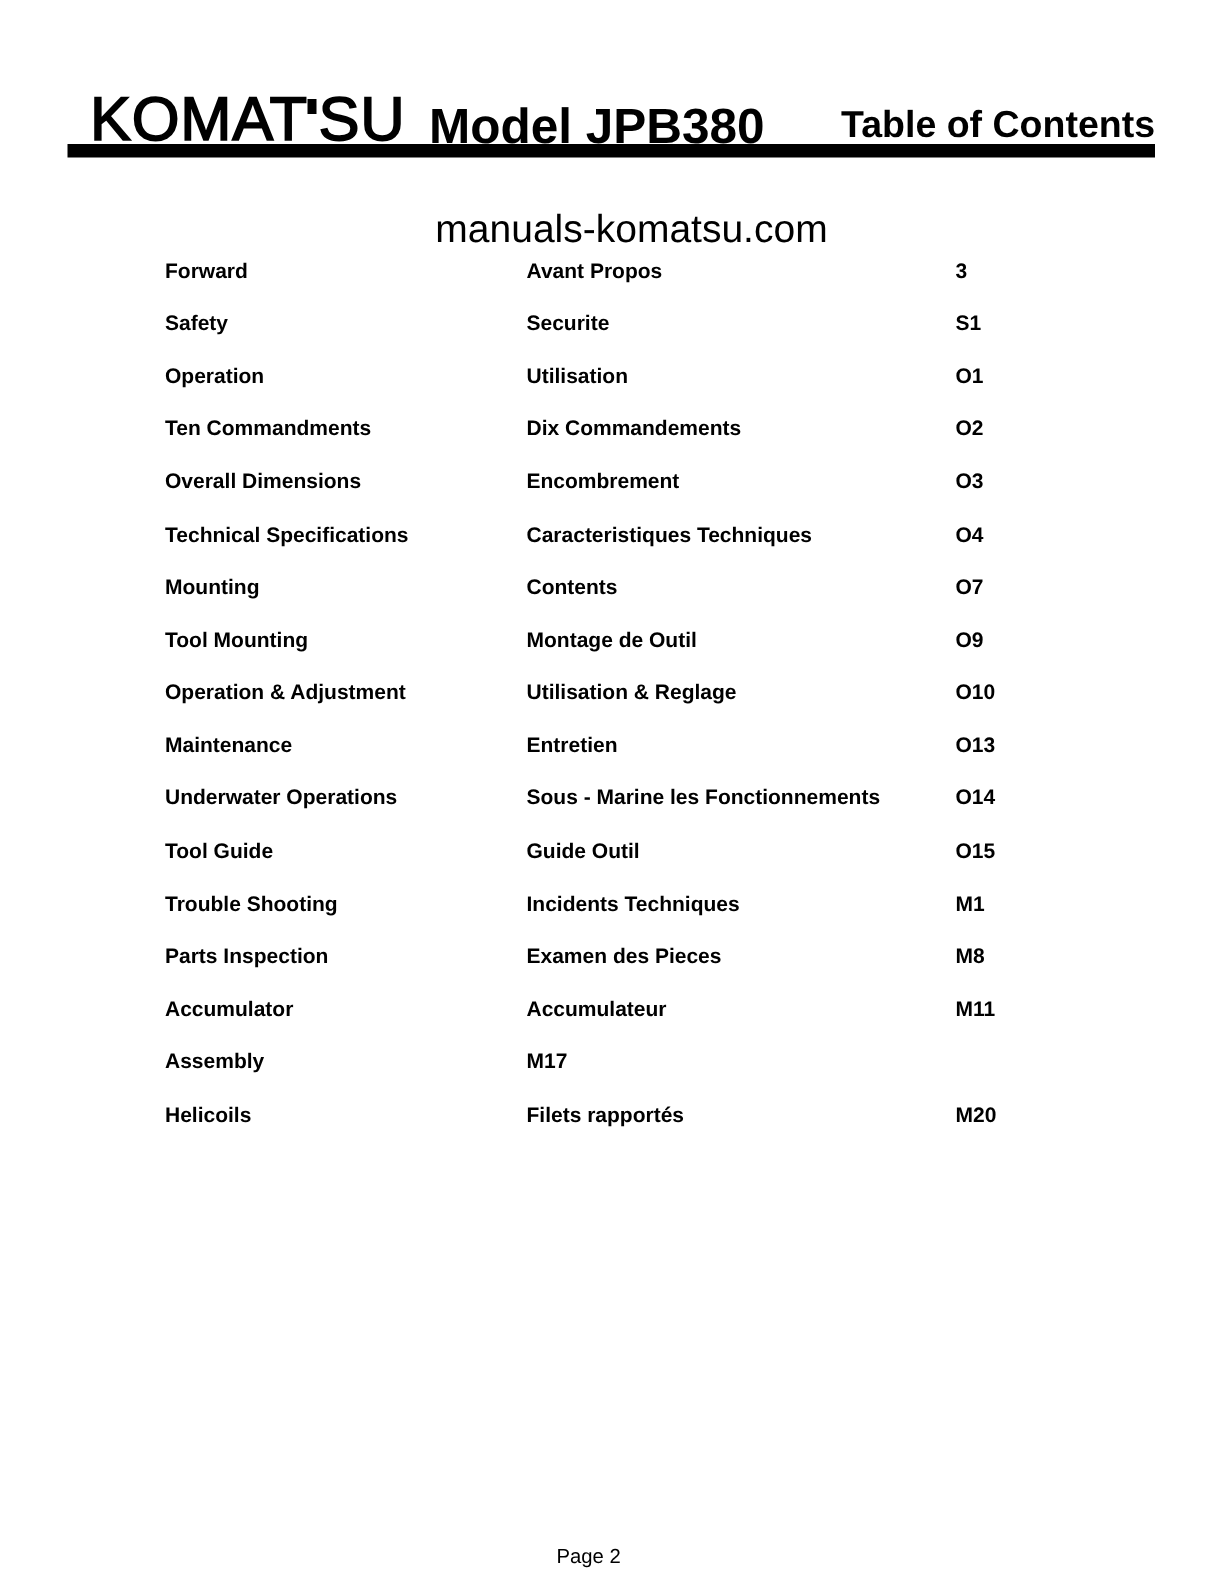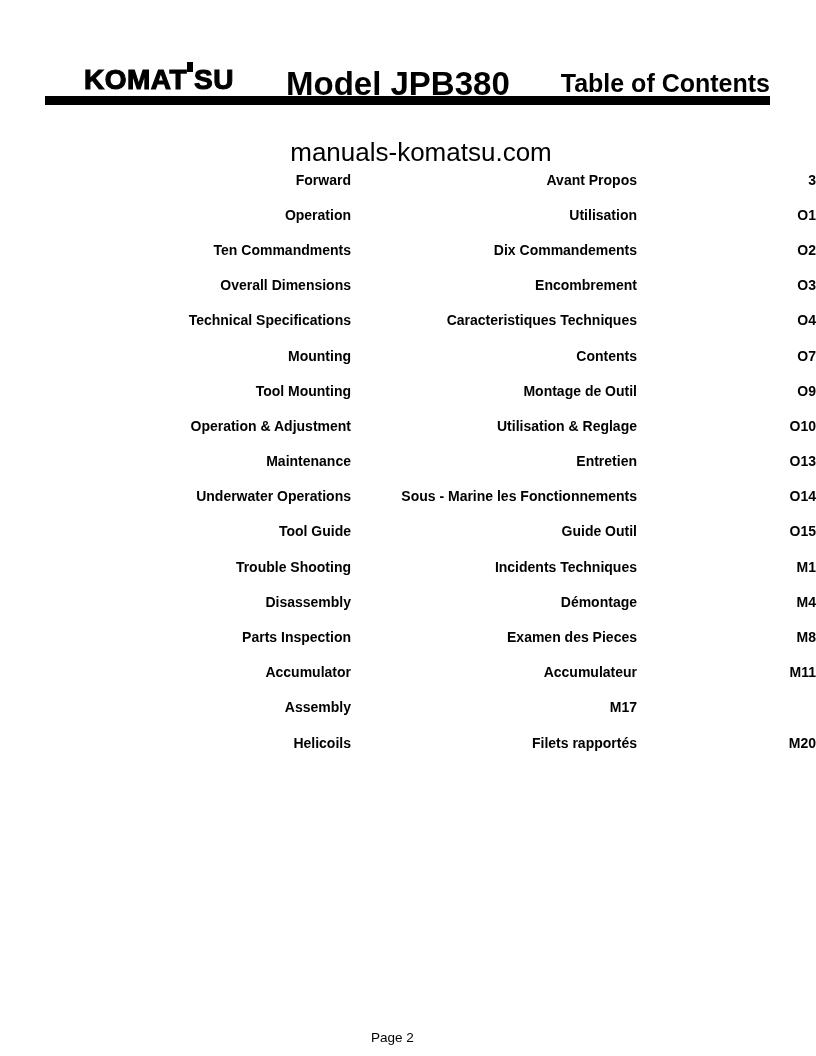--- a/index.html
+++ b/index.html
@@ -12,27 +12,26 @@
     font-family: "Liberation Sans", sans-serif;
     color: #000000;
     overflow: hidden;
   }
 
   
   .logo {
     position: absolute;
     left: 60px;
     top: 64px;
-    font-size: 28px;
-    font-weight: bold;
+    font-size: 41px;
+    font-weight: normal;
     letter-spacing: 0.5px;
     line-height: 31px;
     -webkit-text-stroke: 1.1px #000;
     white-space: nowrap;
-    margin-left: 24px;
   }
   .logo-mark {
     display: inline-block;
     width: 6px;
     height: 10px;
     background: #000;
     transform: translateY(-17px);
     margin: 0 1px 0 0;
   }
   .model-title {
@@ -85,21 +84,20 @@
   }
   .toc-row {
     display: grid;
     grid-template-columns: 241px 286px auto;
     margin-left: 110px;
     height: 35.2px;
     align-items: center;
     font-size: 14px;
     font-weight: bold;
     line-height: 14px;
-    text-align: right;
   }
   .toc-row span { white-space: nowrap; }
 
   
   .page-footer {
     position: absolute;
     left: 371px;
     top: 1031px;
     font-size: 13.5px;
     font-weight: normal;
@@ -120,20 +118,25 @@
 
   <div class="watermark">manuals-komatsu.com</div>
 
   <div class="toc-list" id="toc-list">
     <div class="toc-row">
       <span>Forward</span>
       <span>Avant Propos</span>
       <span>3</span>
     </div>
 
+    <div class="toc-row">
+      <span>Safety</span>
+      <span>Securite</span>
+      <span>S1</span>
+    </div>
 
     <div class="toc-row">
       <span>Operation</span>
       <span>Utilisation</span>
       <span>O1</span>
     </div>
 
     <div class="toc-row">
       <span>Ten Commandments</span>
       <span>Dix Commandements</span>
@@ -187,25 +190,20 @@
       <span>Guide Outil</span>
       <span>O15</span>
     </div>
 
     <div class="toc-row">
       <span>Trouble Shooting</span>
       <span>Incidents Techniques</span>
       <span>M1</span>
     </div>
 
-    <div class="toc-row">
-      <span>Disassembly</span>
-      <span>Démontage</span>
-      <span>M4</span>
-    </div>
 
     <div class="toc-row">
       <span>Parts Inspection</span>
       <span>Examen des Pieces</span>
       <span>M8</span>
     </div>
 
     <div class="toc-row">
       <span>Accumulator</span>
       <span>Accumulateur</span>

